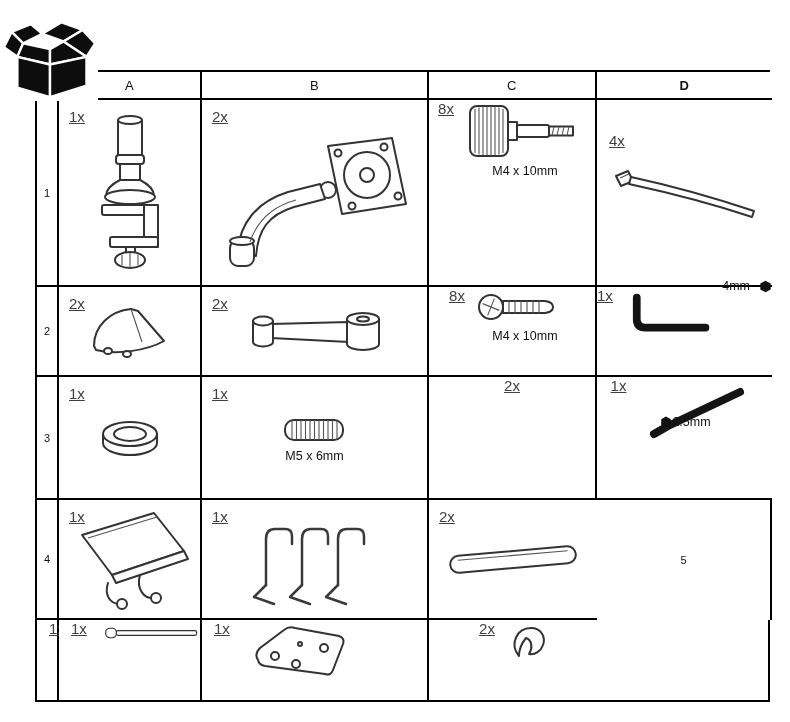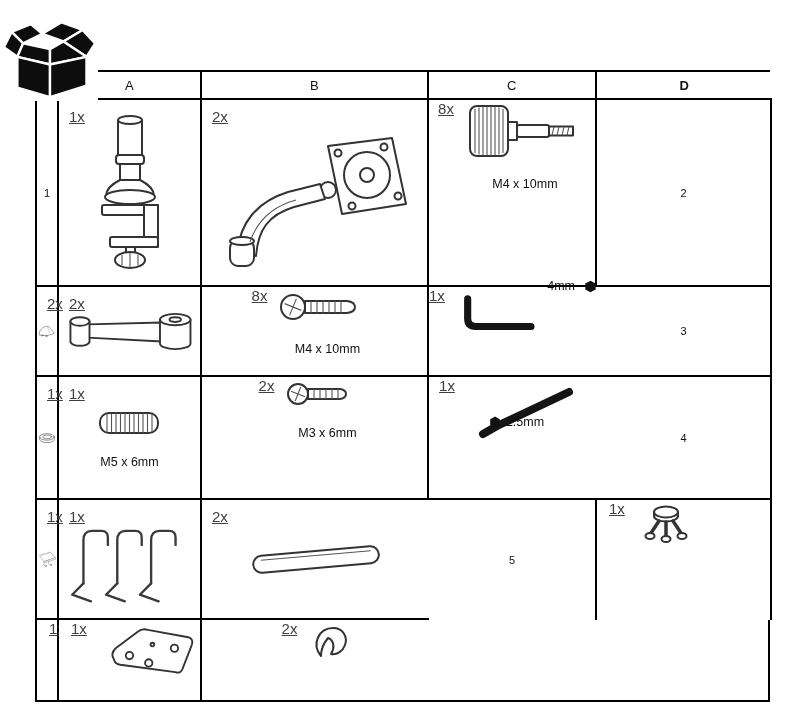--- a/index.html
+++ b/index.html
@@ -36,27 +36,27 @@
   .hbold { font-weight: bold; }
   .rlabel { display: flex; align-items: center; justify-content: center; font-size: 11px; }
 
   .qty { font-size: 15px; color: #404040; text-decoration: underline; }
   .qty-abs { position: absolute; top: 8px; left: 10px; z-index: 2; }
   .qty-low { top: 32px; left: 12px; }
 
   .stack-center { position: absolute; inset: 0; display: flex; align-items: center; justify-content: center; }
   .cell-inline { display: flex; align-items: flex-start; justify-content: center; gap: 10px; height: 100%; }
   .cell-inline.from-left { justify-content: flex-start; padding-left: 12px; gap: 14px; }
-  .icon-col { display: flex; flex-direction: column; align-items: center; gap: 15px; }
+  .icon-col { display: flex; flex-direction: column; align-items: center; gap: 2px; }
   .spec { font-size: 12.5px; white-space: nowrap; }
   .spec-side { display: flex; align-items: center; gap: 9px; transform: translateY(-8px); }
   .hex-icon { display: inline-block; }
 
   .key-wrap { position: relative; }
-  .key-label { position: absolute; left: 24px; top: 38px; display: flex; align-items: center; gap: 5px; font-size: 12.5px; }
+  .key-label { position: absolute; left: 24px; top: 38px; display: flex; align-items: center; font-size: 12.5px; }
 
   .box-icon { position: absolute; left: 2px; top: 5px; z-index: 3; }
 
   svg .ln { stroke: #333; stroke-width: 2; fill: #fff; stroke-linejoin: round; stroke-linecap: round; }
   svg .thin { stroke: #555; stroke-width: 1.1; fill: none; }
   svg .wire { stroke: #3a3a3a; stroke-width: 2.5; fill: none; stroke-linejoin: round; stroke-linecap: round; }
   svg .blk { stroke: #141414; fill: none; stroke-linecap: round; stroke-linejoin: round; }
 </style>
 </head>
 <body>
@@ -141,20 +141,32 @@
             <rect x="53" y="25" width="32" height="12" rx="2"></rect>
             <rect x="85" y="26.5" width="24" height="9"></rect>
           </g>
           <path class="thin" d="M11 9 V53 M15 7.5 V54.5 M19 7 V55 M23 6.5 V55.5 M27 6.5 V55.5 M31 7 V55 M35 7.5 V54.5 M39 9 V53"></path>
           <path class="thin" d="M90 26.5 l-2 9 M95 26.5 l-2 9 M100 26.5 l-2 9 M105 26.5 l-2 9"></path>
         </svg>
         <span class="spec">M4 x 10mm</span>
       </div>
     </div>
 
+    <div class="cell col-last">
+      <span class="qty qty-abs qty-low">4x</span>
+      <div class="stack-center">
+        <svg width="150" height="78" viewBox="0 0 150 78">
+          <g class="ln">
+            <polygon points="6,22 18,17 23,27 11,32"></polygon>
+            <path d="M21 23 C 58 31 102 43 144 57 L 142 63 C 100 49 56 38 19 30 Z"></path>
+          </g>
+          <path class="thin" d="M10 24 l9 -4"></path>
+        </svg>
+      </div>
+    </div>
 
     <div class="cell rlabel">2</div>
 
     <div class="cell">
       <span class="qty qty-abs">2x</span>
       <div class="stack-center">
         <svg width="92" height="62" viewBox="0 0 92 62">
           <g class="ln">
             <path d="M10 46 C 10 26 26 11 47 9 L 54 11 L 80 41 C 62 51 32 55 12 50 Z"></path>
             <ellipse cx="24" cy="51" rx="4" ry="3"></ellipse>
@@ -234,33 +246,20 @@
             <rect class="ln" x="8" y="7" width="58" height="20" rx="9"></rect>
             <path class="thin" d="M15 8 V26 M19.5 7.5 V26.5 M24 7 V27 M28.5 7 V27 M33 7 V27 M37.5 7 V27 M42 7 V27 M46.5 7 V27 M51 7 V27 M55.5 7.5 V26.5 M60 8 V26"></path>
           </svg>
           <span class="spec">M5 x 6mm</span>
         </div>
       </div>
     </div>
 
     <div class="cell cell-inline">
       <span class="qty">2x</span>
-      <div class="icon-col">
-        <svg width="86" height="34" viewBox="0 0 86 34">
-          <g class="ln">
-            <circle cx="14" cy="17" r="10"></circle>
-            <path d="M24 12 H56 q6 1 6 5 q0 4 -6 5 H24 Z"></path>
-          </g>
-          <g class="thin" transform="rotate(22 14 17)">
-            <path d="M14 9.5 V24.5 M6.5 17 H21.5"></path>
-          </g>
-          <path class="thin" d="M30 12 v10 M36 12 v10 M42 12 v10 M48 12 v10 M54 12 v10"></path>
-        </svg>
-        <span class="spec">M3 x 6mm</span>
-      </div>
     </div>
 
     <div class="cell cell-inline col-last">
       <span class="qty">1x</span>
       <div class="key-wrap">
         <svg width="122" height="66" viewBox="0 0 122 66">
           <path class="blk" stroke-width="8" d="M18 57 L32 49 L104 15"></path>
         </svg>
         <span class="key-label">
           <svg class="hex-icon" width="12" height="12" viewBox="0 0 20 20">

